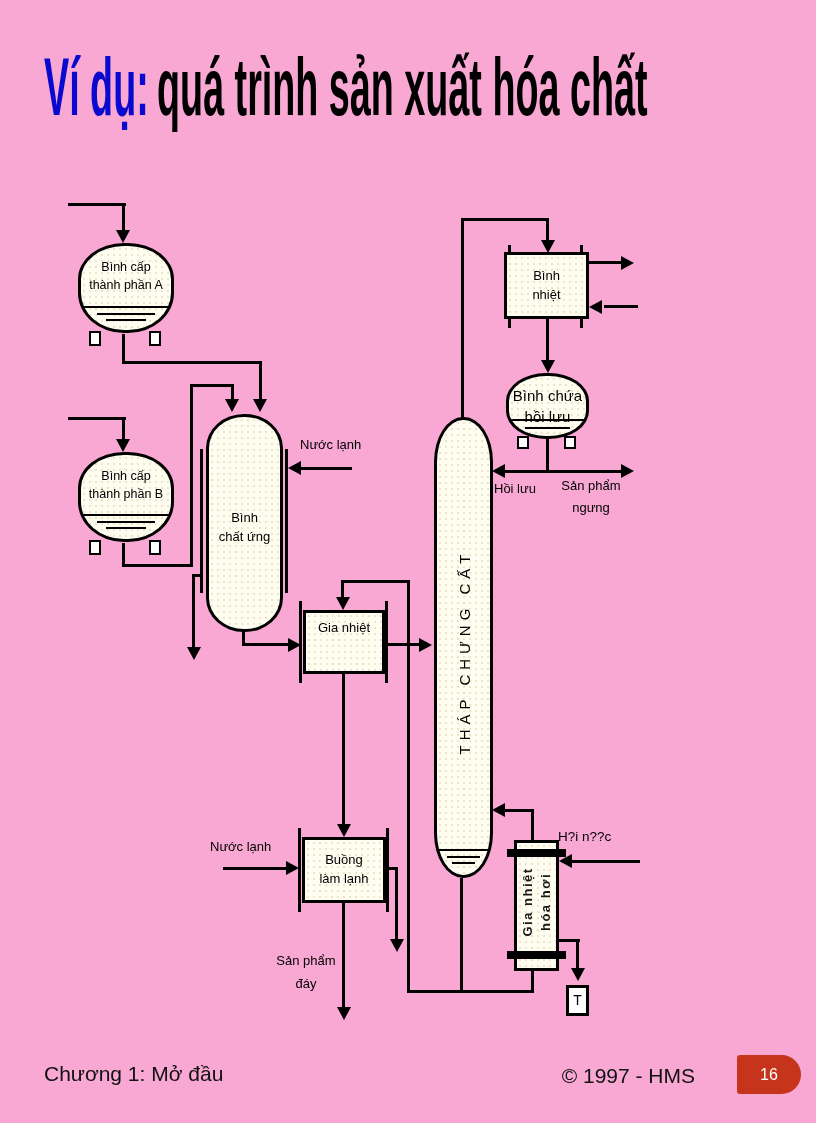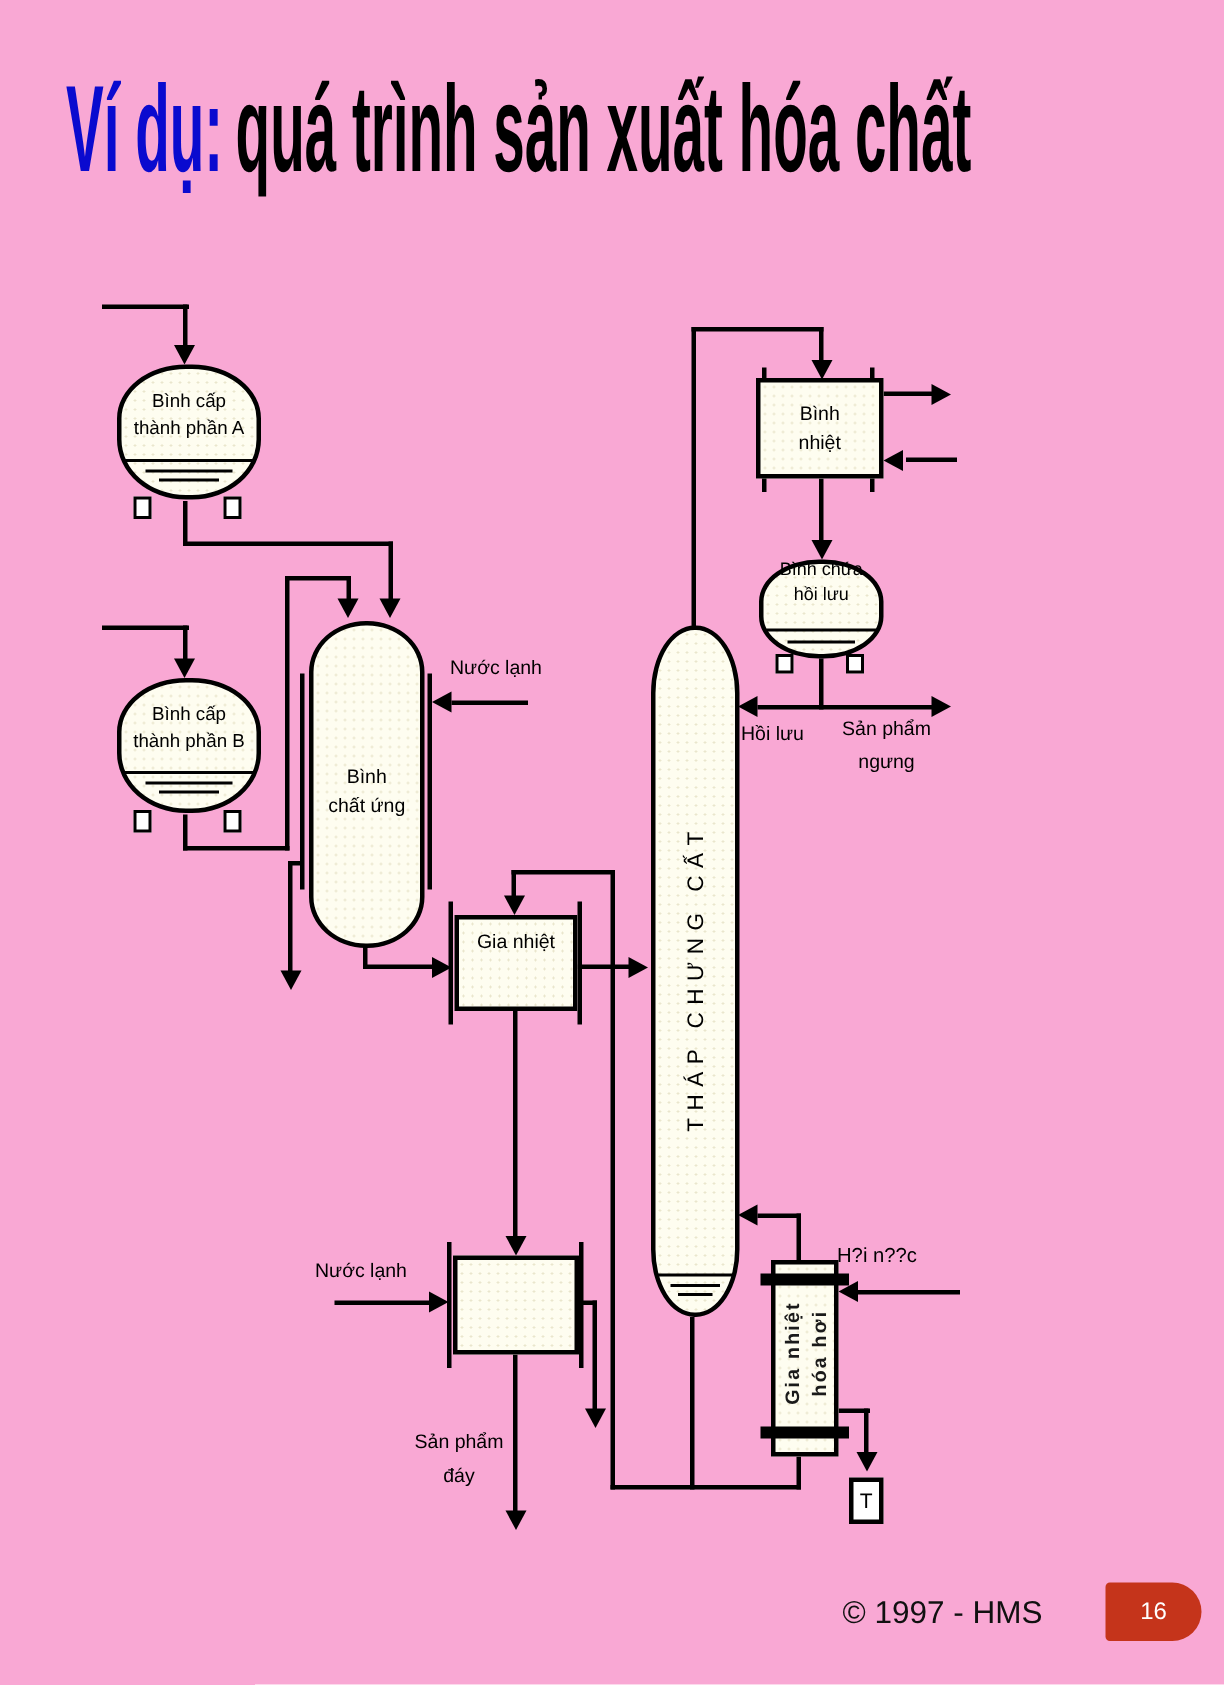--- a/index.html
+++ b/index.html
@@ -147,21 +147,21 @@
   <div class="h" style="left:604px;top:305px;width:34px"></div>
   <div class="al" style="left:589px;top:300px"></div>
   <div class="v" style="left:546px;top:319px;height:42px"></div>
   <div class="ad" style="left:541px;top:360px"></div>
 
   <div class="vessel" style="left:506px;top:373px;width:83px;height:66px;border-radius:40px 40px 40px 40px / 28px 28px 28px 28px"></div>
   <div class="lvl" style="left:511px;top:419px;width:73px"></div>
   <div class="lvl" style="left:525px;top:427px;width:45px"></div>
   <div class="leg" style="left:517px;top:436px;width:12px;height:13px"></div>
   <div class="leg" style="left:564px;top:436px;width:12px;height:13px"></div>
-  <div class="vname" style="left:506px;top:376px;width:83px;height:24px;font-size:12px;line-height:1.4">
+  <div class="vname" style="left:506px;top:394px;width:83px;height:24px;font-size:15px;line-height:1.4">
     <span>Bình chứa</span>
     <span>hồi lưu</span>
   </div>
   <div class="v" style="left:546px;top:439px;height:34px"></div>
   <div class="h" style="left:505px;top:470px;width:117px"></div>
   <div class="al" style="left:492px;top:464px"></div>
   <div class="ar" style="left:621px;top:464px"></div>
   <div class="lbl" style="left:494px;top:481px">Hồi lưu</div>
   <div class="lbl ctr" style="left:556px;top:478px;width:70px">Sản phẩm</div>
   <div class="lbl ctr" style="left:556px;top:500px;width:70px">ngưng</div>
@@ -187,29 +187,34 @@
     <span>T</span>
   </div>
   <div class="v" style="left:531px;top:971px;height:22px"></div>
 
   <div class="h" style="left:407px;top:990px;width:127px"></div>
   <div class="v" style="left:460px;top:878px;height:115px"></div>
 
   <div class="bar" style="left:298px;top:828px;width:3px;height:84px"></div>
   <div class="bar" style="left:386px;top:828px;width:3px;height:84px"></div>
   <div class="vessel" style="left:302px;top:837px;width:84px;height:66px;border-radius:0"></div>
+  <div class="vname" style="left:302px;top:837px;width:84px;height:66px">
+    <span>Buồng</span>
+    <span>làm lạnh</span>
+  </div>
   <div class="lbl" style="left:210px;top:839px">Nước lạnh</div>
   <div class="h" style="left:223px;top:867px;width:64px"></div>
   <div class="ar" style="left:286px;top:861px"></div>
   <div class="h" style="left:386px;top:867px;width:12px"></div>
   <div class="v" style="left:395px;top:867px;height:74px"></div>
   <div class="ad" style="left:390px;top:939px"></div>
   <div class="v" style="left:342px;top:903px;height:106px"></div>
   <div class="ad" style="left:337px;top:1007px"></div>
   <div class="lbl ctr" style="left:270px;top:953px;width:72px">Sản phẩm</div>
   <div class="lbl ctr" style="left:270px;top:976px;width:72px">đáy</div>
 
+  <div class="footer-text" style="left:44px;top:1062px">Chương 1: Mở đầu</div>
   <div class="footer-text" style="left:555px;top:1064px;width:140px;text-align:right">© 1997 - HMS</div>
   <div id="page-badge">
     <span>16</span>
   </div>
 
 </div>
 
 </body></html>

